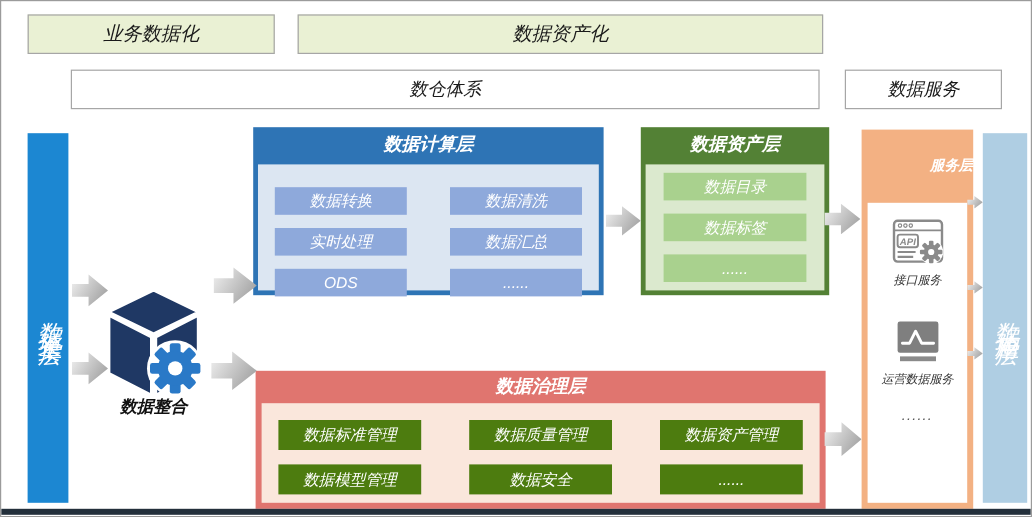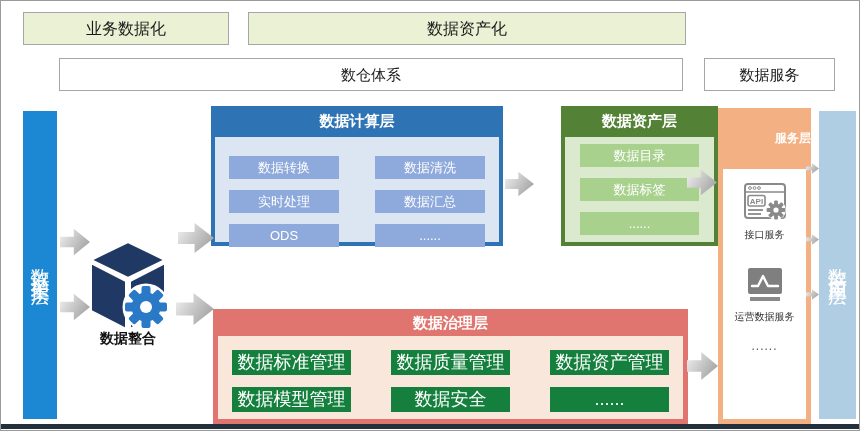--- a/index.html
+++ b/index.html
@@ -1,19 +1,20 @@
 <!DOCTYPE html>
 <html><head>
 <meta charset="utf-8">
 <style>
   html,body{margin:0;padding:0;background:#fff;}
   .canvas{
     position:relative;width:860px;height:431px;background:#ffffff;
     border:1px solid #9b9b9b;box-sizing:border-box;overflow:hidden;
     font-family:"Liberation Sans","DejaVu Sans",sans-serif;
+    font-style:italic;
     -webkit-font-smoothing:antialiased;
   }
   .abs{position:absolute;box-sizing:border-box;}
   
   .banner{
     background:#EAF1D4;border:1px solid #A6A6A6;color:#1a1a1a;
     font-size:16px;text-align:center;line-height:31px;
   }
   .subbanner{
     background:#ffffff;border:1px solid #A6A6A6;color:#1a1a1a;
@@ -24,26 +25,26 @@
   .vbar span{writing-mode:vertical-rl;text-orientation:upright;font-size:19px;letter-spacing:5px;}
   .bar-left{background:#1C87D2;}
   .bar-right{background:#AFCEE3;}
   
   .shell{color:#fff;}
   .shell .hd{font-weight:bold;text-align:center;color:#fff;}
   .panel{position:absolute;left:4px;right:4px;bottom:4px;}
   .compute-shell{background:#2E74B5;}
   .compute-panel{top:31px;background:#DCE6F2;display:grid;grid-template-columns:1fr 1fr;column-gap:36px;row-gap:11px;padding:19px 14px 9px 14px;}
   .compute-item{background:#8EA9DB;color:#fff;font-size:13px;text-align:center;line-height:23px;height:23px;}
-  .asset-shell{background:#538135;margin-left:27px;}
+  .asset-shell{background:#538135;}
   .asset-panel{top:31px;background:#DBE9CE;display:grid;grid-template-columns:1fr;row-gap:11px;padding:7px 15px 9px 15px;}
   .asset-item{background:#A9D18E;color:#fff;font-size:13px;text-align:center;line-height:23px;height:23px;}
   .gov-shell{background:#E0756F;}
   .gov-panel{top:27px;left:5px;right:5px;bottom:5px;background:#FAE7DC;display:grid;grid-template-columns:1fr 1fr 1fr;column-gap:40px;row-gap:12px;padding:14px 14px 12px 14px;}
-  .gov-item{background:#15803d;color:#fff;font-size:18px;text-align:center;line-height:25px;height:25px;}
+  .gov-item{background:#4d7c0f;color:#fff;font-size:13px;text-align:center;line-height:25px;height:25px;}
   .svc-shell{background:#F3B183;}
   .svc-panel{top:61px;left:5px;right:5px;bottom:5px;background:#ffffff;display:flex;flex-direction:column;align-items:center;padding-top:10px;}
   .svc-label{font-size:10px;color:#333;text-align:center;line-height:1.35;width:60px;}
   .svc-dots{font-size:12px;color:#555;letter-spacing:1px;}
   .hd-30{height:30px;line-height:30px;font-size:15px;}
   .hd-27{height:27px;line-height:27px;font-size:15px;}
   .hd-svc{height:45px;line-height:61px;font-size:12px;font-weight:bold;color:#fff;text-align:right;}
   .cube-label{font-size:14px;font-weight:bold;color:#111;text-align:center;}
   .arrow{position:absolute;}
   .bottom-band{position:absolute;left:0;right:0;top:423px;height:5px;background:#232F3B;}

